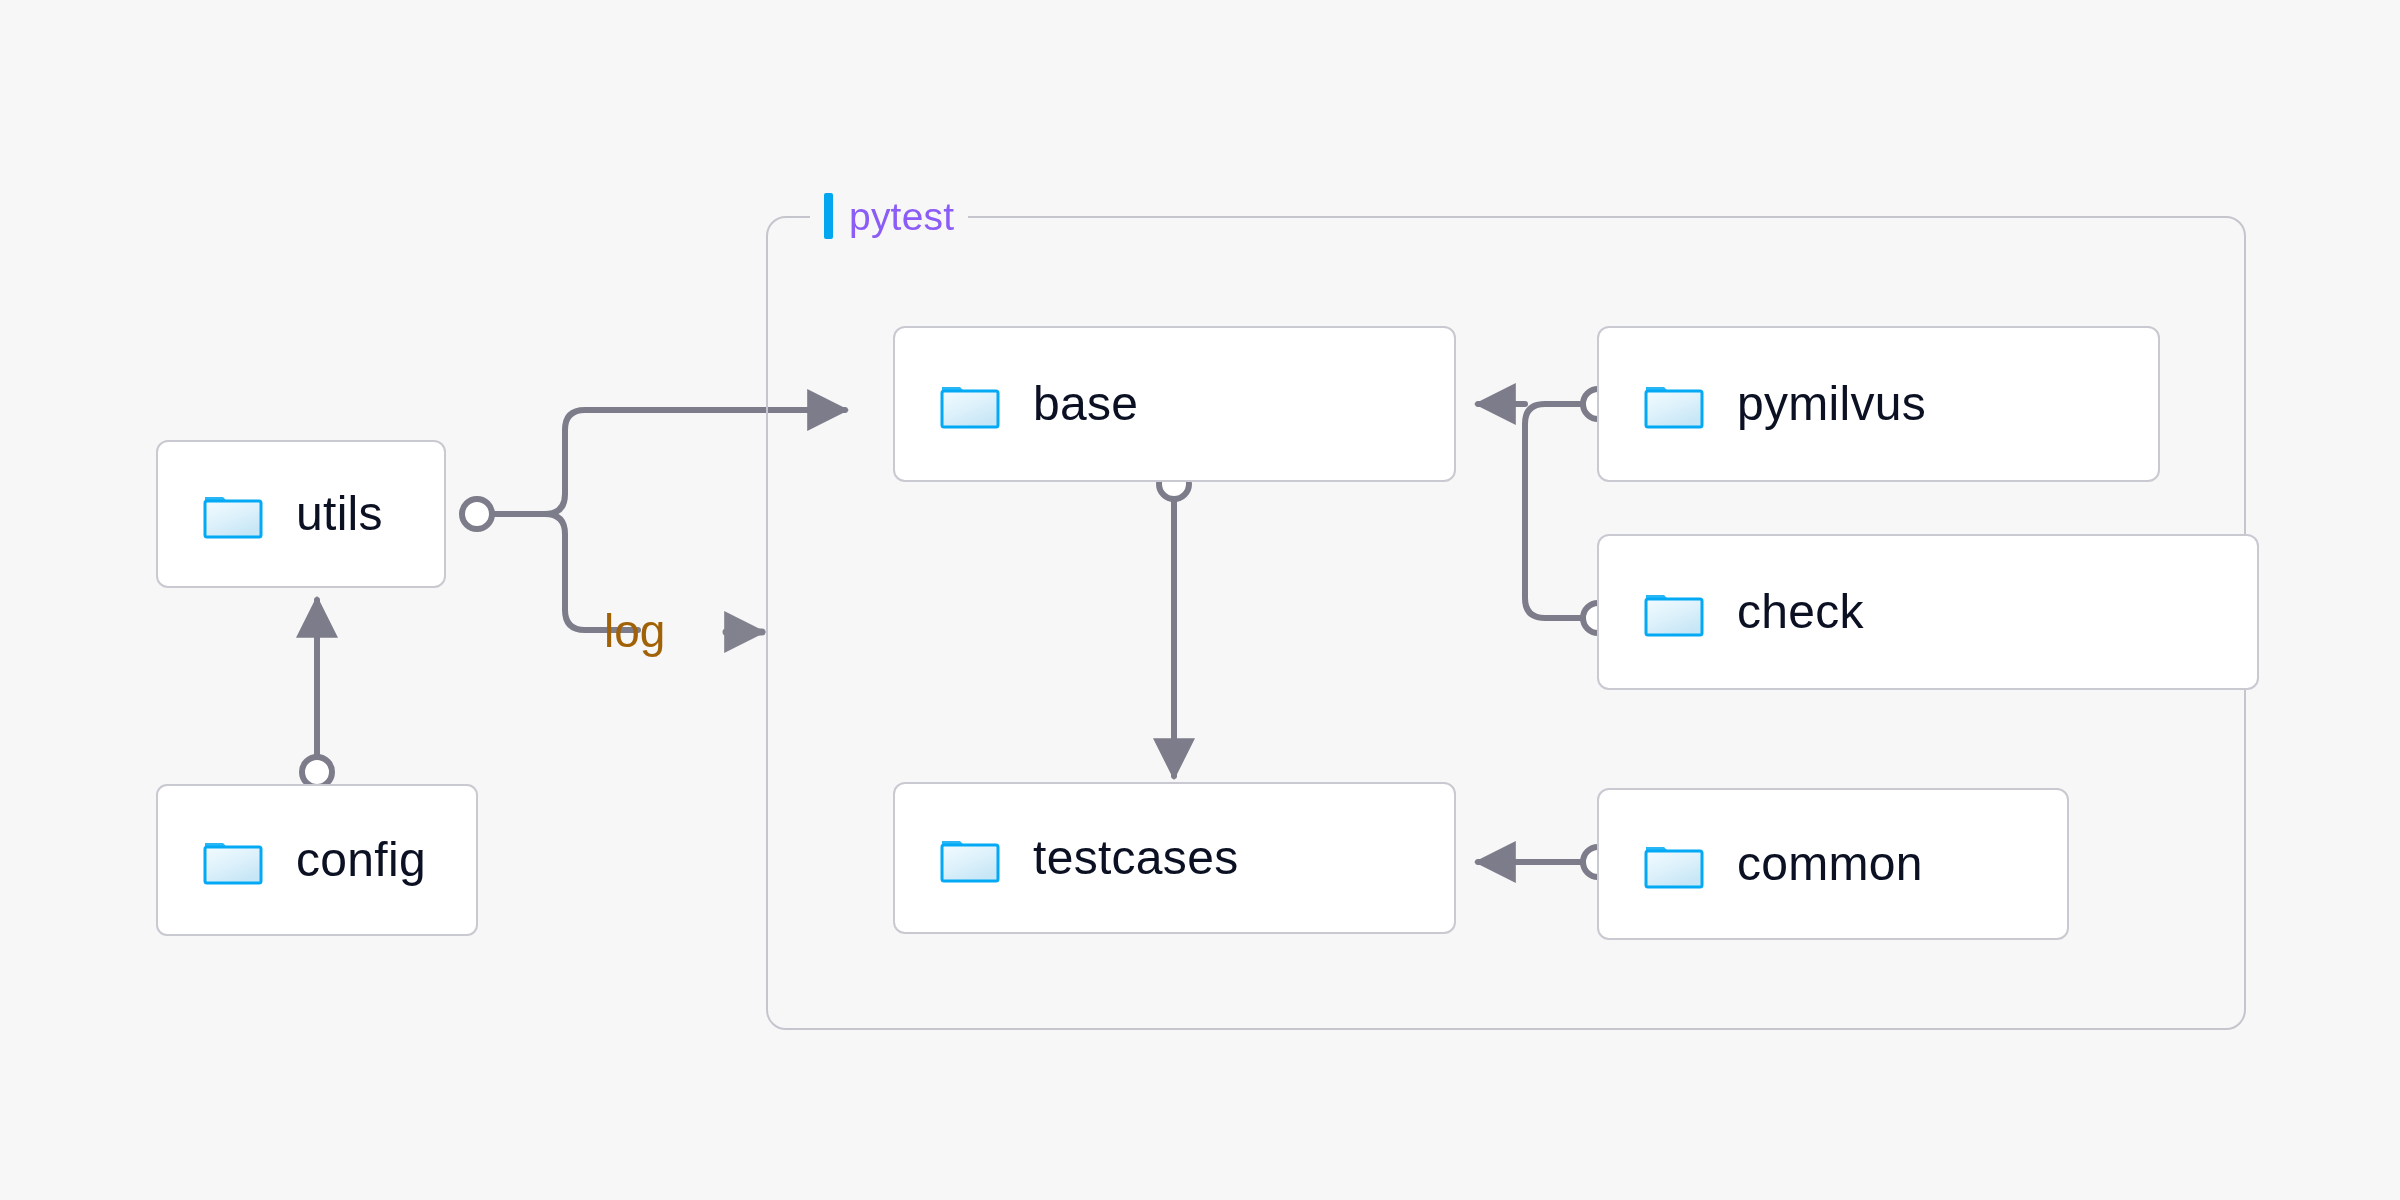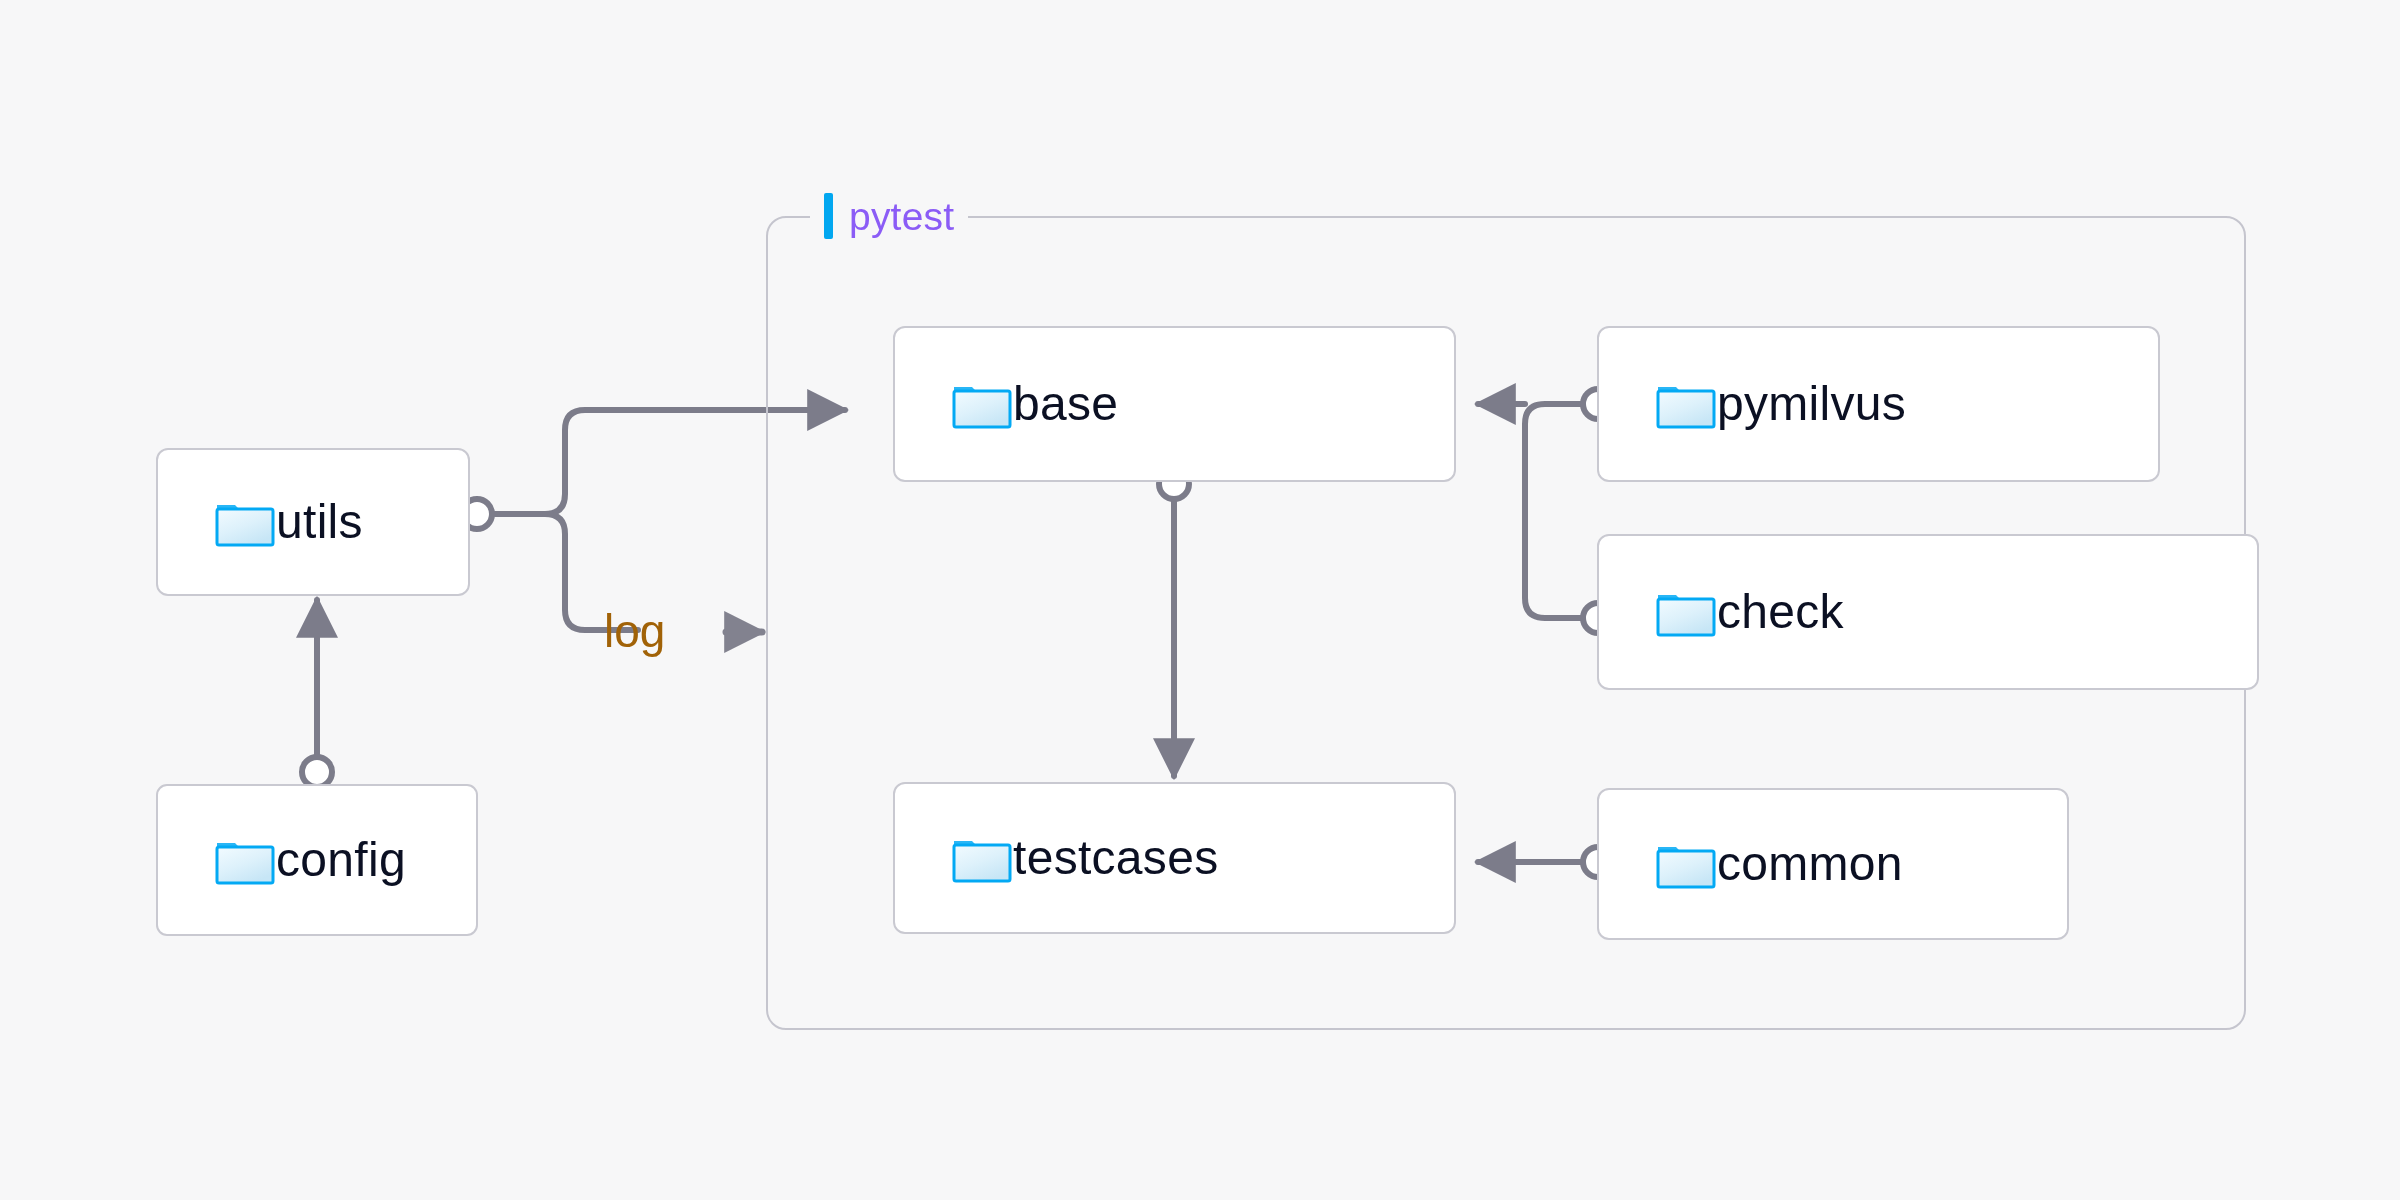--- a/index.html
+++ b/index.html
@@ -38,21 +38,22 @@
   }
 
   
   .node{
     position:absolute;
     background:#ffffff;
     border:2px solid #c9c9d1;
     border-radius:12px;
     box-sizing:border-box;
     display:flex;align-items:center;
-    padding-left:56px;
+    padding-left:44px;
+    gap:32px;
   }
   .node-label{
     font-size:48px;
     color:#0b1023;
     letter-spacing:.3px;
     white-space:nowrap;
     line-height:1;
   }
 
   
@@ -133,21 +134,21 @@
 
 <div class="group" style="left:766px;top:216px;width:1480px;height:814px;"></div>
 
 <div class="group-label" style="left:810px;top:190px;">
   <span class="group-accent"></span>
   <span class="group-title">pytest</span>
 </div>
 
 <div class="edge-label" style="left:604px;top:608px;">log</div>
 
-<div class="node" id="n-utils" style="left: 156px; top: 440px; width: 314px; height: 148px; margin-top: 8px;">
+<div class="node" id="n-utils" style="left: 156px; top: 440px; width: 290px; height: 148px;">
   <svg class="folder" viewBox="0 0 62 52">
     <path d="M3 9 h18 l5 5 h33 v4 H3 Z" fill="#29b6f6"></path>
     <rect x="3" y="13" width="56" height="36" rx="2" fill="url(#folderBody)" stroke="#03a9f4" stroke-width="3"></rect>
   </svg>
   <span class="node-label">utils</span>
 </div>
 
 <div class="node" id="n-config" style="left: 156px; top: 784px; width: 322px; height: 152px; border-radius: 11px;">
   <svg class="folder" viewBox="0 0 62 52">
     <path d="M3 9 h18 l5 5 h33 v4 H3 Z" fill="#29b6f6"></path>

